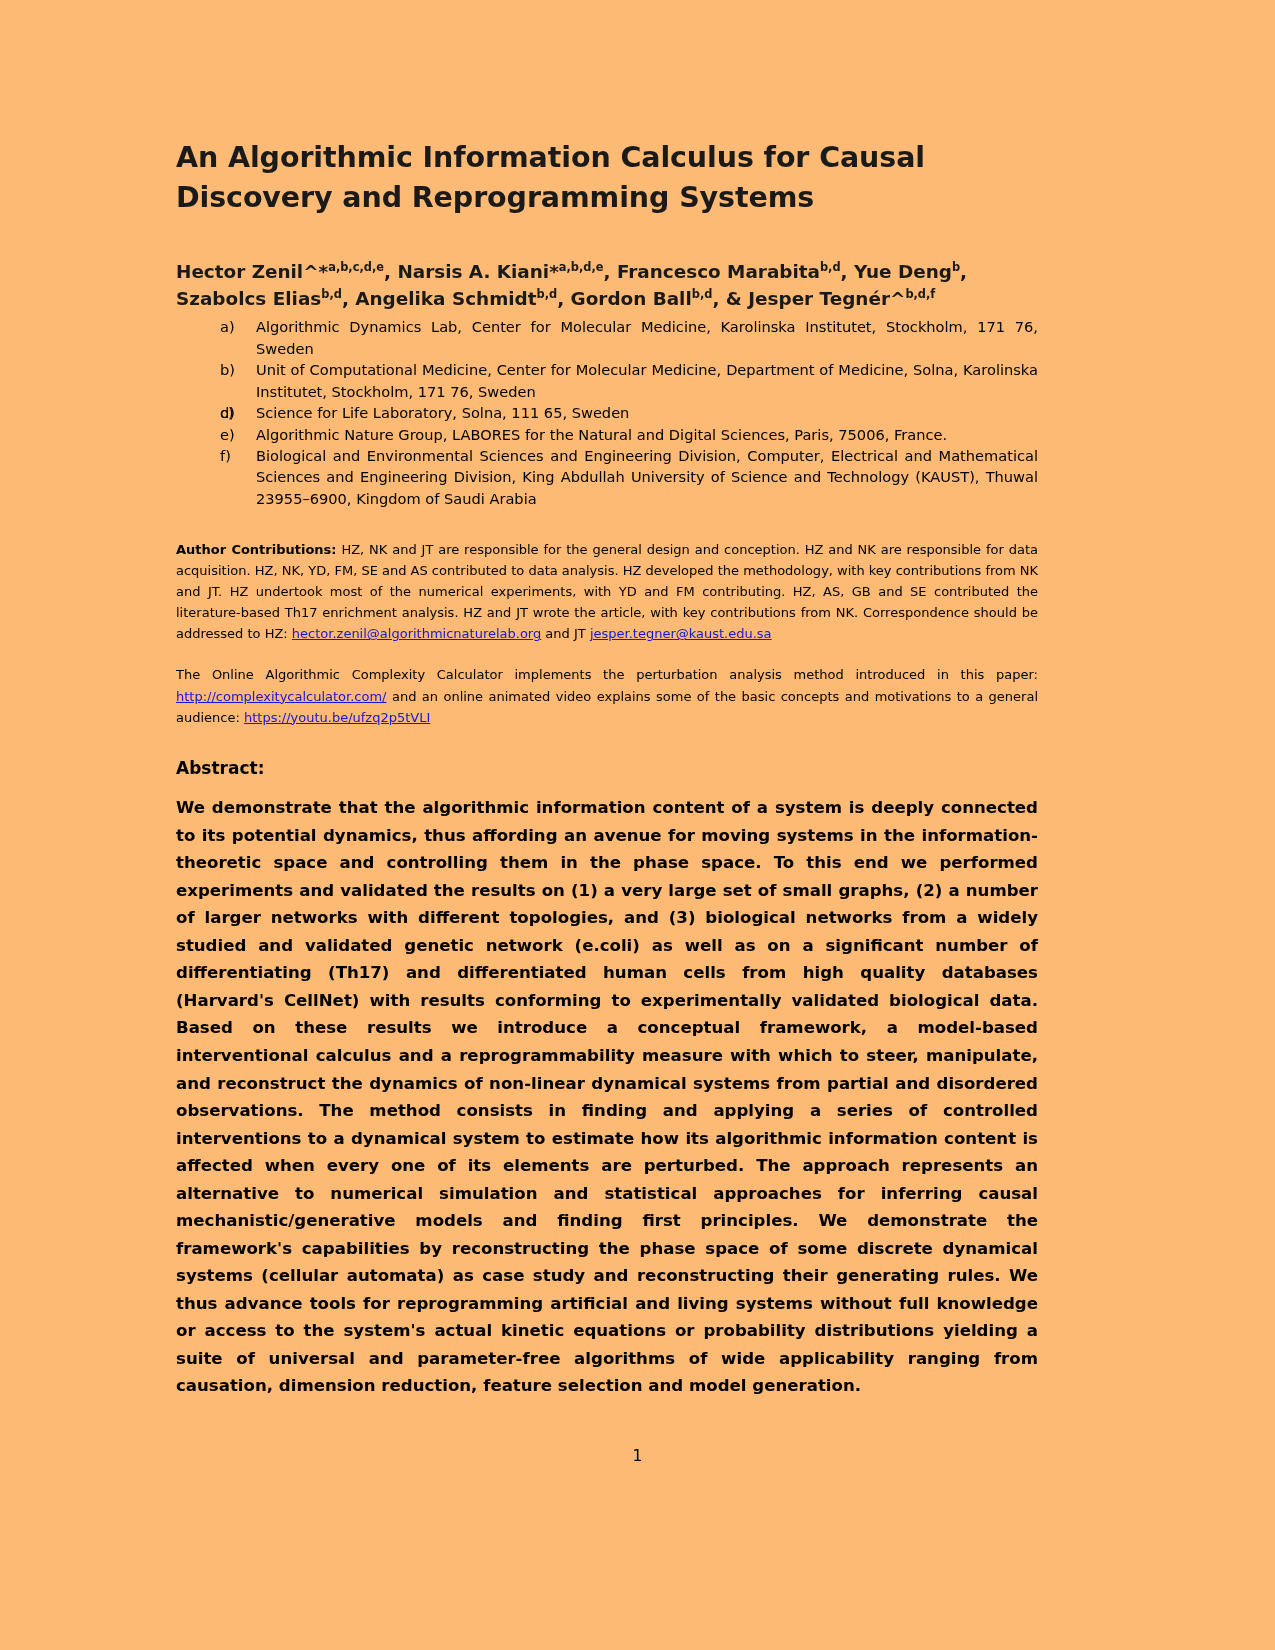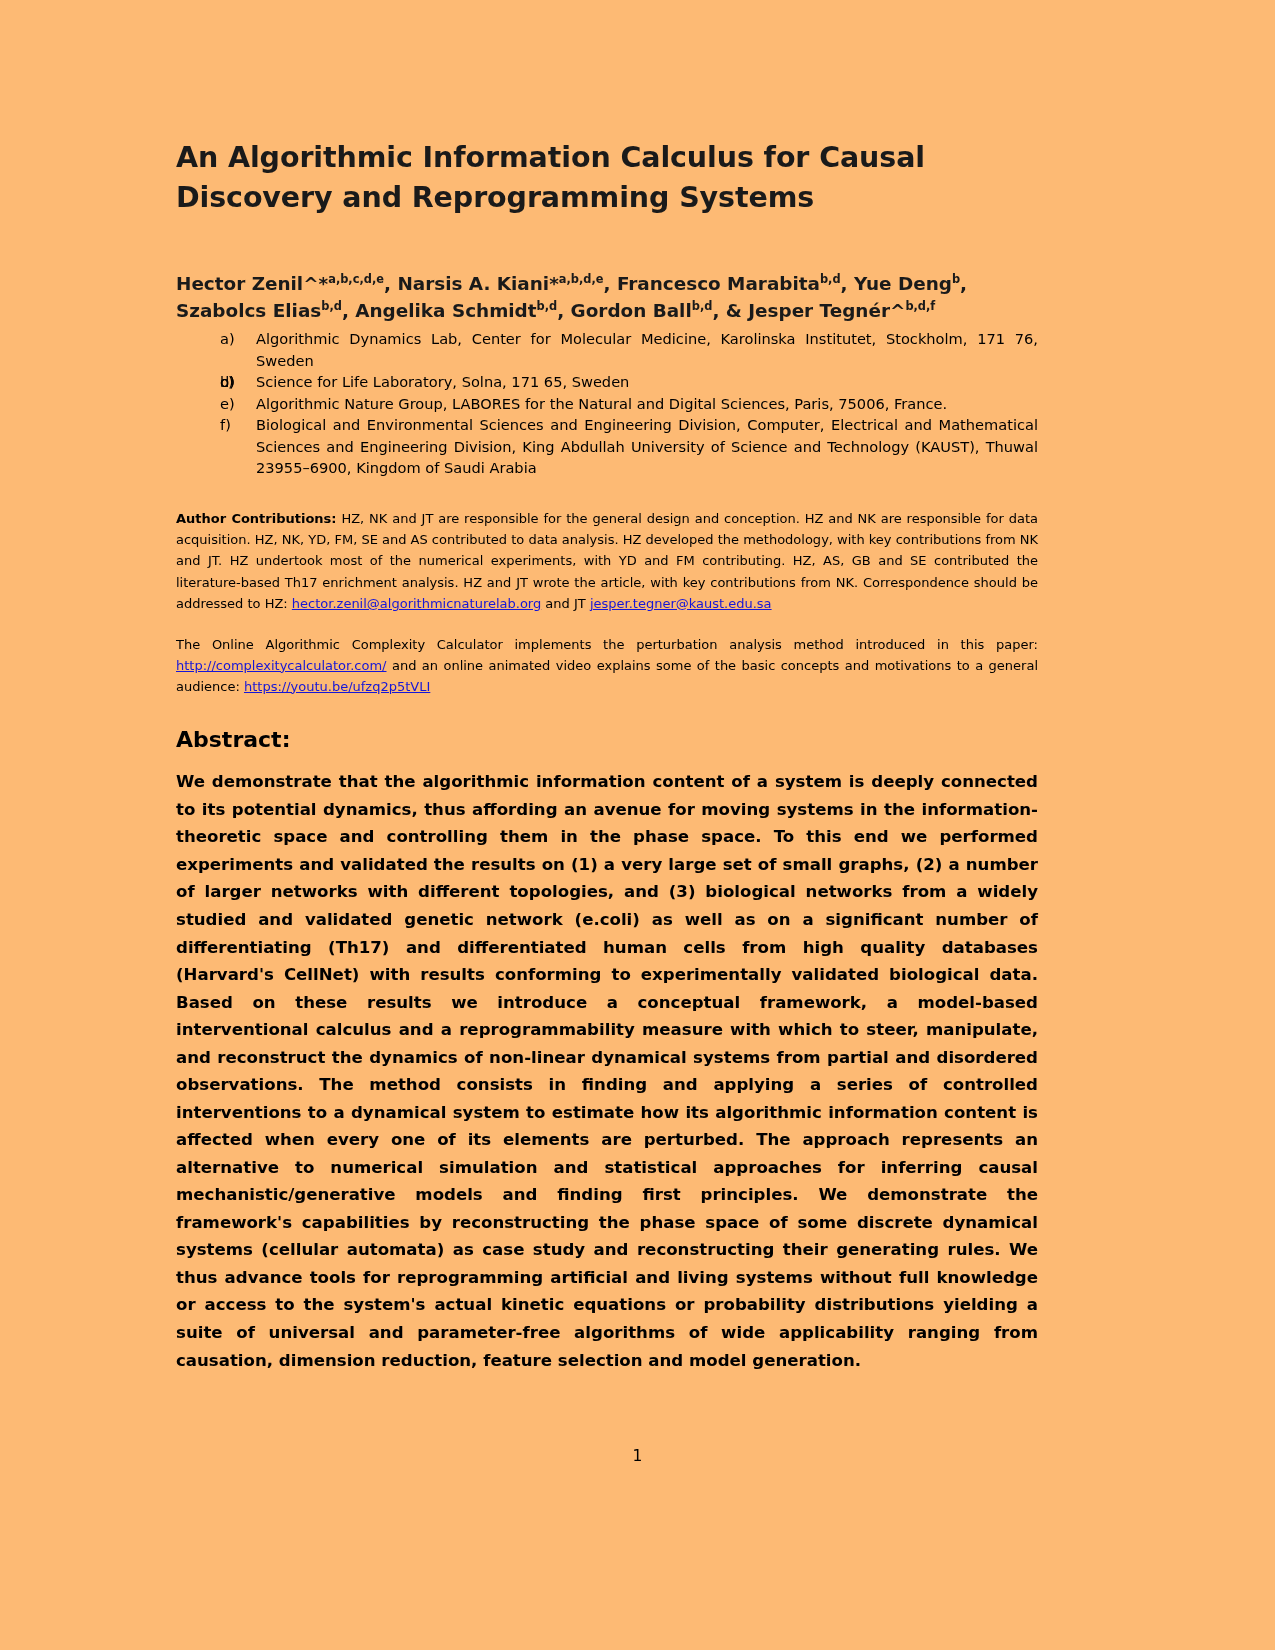--- a/index.html
+++ b/index.html
@@ -32,21 +32,21 @@
   .doc-title {
     font-size: 28.5px;
     font-weight: bold;
     line-height: 1.42;
     letter-spacing: -0.1px;
     margin: 0 0 0 0;
     color: #1a1a1a;
   }
 
   .authors {
-    margin-top: 52px;
+    margin-top: 40px;
     font-size: 18.4px;
     font-weight: bold;
     line-height: 1.45;
     color: #1a1a1a;
   }
   .authors sup {
     font-size: 0.62em;
     vertical-align: super;
     line-height: 0;
   }
@@ -88,21 +88,21 @@
   .para.tight { margin-top: 20px; }
 
   .para b { font-weight: bold; }
 
   a.link {
     color: #1616d8;
     text-decoration: underline;
   }
 
   .abstract-head {
-    font-size: 22px;
+    font-size: 17px;
     font-weight: bold;
     margin-top: 30px;
   }
 
   .abstract-body {
     font-size: 16.6px;
     font-weight: bold;
     line-height: 1.66;
     text-align: justify;
     text-align-last: left;
@@ -124,23 +124,23 @@
   <div class="content">
 
     <h1 class="doc-title">An Algorithmic Information Calculus for Causal Discovery and Reprogramming Systems</h1>
 
     <div class="authors">
       <span><span>Hector Zenil^*</span><sup>a,b,c,d,e</sup><span>, </span><span>Narsis A. Kiani*</span><sup>a,b,d,e</sup><span>, </span><span>Francesco Marabita</span><sup>b,d</sup><span>, </span><span>Yue Deng</span><sup>b</sup><span>, </span><span>Szabolcs Elias</span><sup>b,d</sup><span>, </span><span>Angelika Schmidt</span><sup>b,d</sup><span>, </span><span>Gordon Ball</span><sup>b,d</sup><span>, &amp; </span><span>Jesper Tegnér^</span><sup>b,d,f</sup></span>
     </div>
 
     <ol class="affils">
         <li><span class="marker">a)</span><span>Algorithmic Dynamics Lab, Center for Molecular Medicine, Karolinska Institutet, Stockholm, 171 76, Sweden</span></li>
-        <li><span class="marker">b)</span></li>
+        <li><span class="marker">b)</span><span>Unit of Computational Medicine, Center for Molecular Medicine, Department of Medicine, Solna, Karolinska Institutet, Stockholm, 171 76, Sweden</span></li>
         <li><span class="marker">c)</span></li>
-        <li><span class="marker">d)</span><span>Science for Life Laboratory, Solna, 171 65, Sweden</span></li>
+        <li><span class="marker">d)</span><span>Science for Life Laboratory, Solna, 111 65, Sweden</span></li>
         <li><span class="marker">e)</span><span>Algorithmic Nature Group, LABORES for the Natural and Digital Sciences, Paris, 75006, France.</span></li>
         <li><span class="marker">f)</span><span>Biological and Environmental Sciences and Engineering Division, Computer, Electrical and Mathematical Sciences and Engineering Division, King Abdullah University of Science and Technology (KAUST), Thuwal 23955–6900, Kingdom of Saudi Arabia</span></li>
       </ol>
 
 
     <p class="para">
       <b>Author Contributions:</b><span> HZ, NK and JT are responsible for the general design and conception. HZ and NK are responsible for data acquisition. HZ, NK, YD, FM, SE and AS contributed to data analysis. HZ developed the methodology, with key contributions from NK and JT. HZ undertook most of the numerical experiments, with YD and FM contributing. HZ, AS, GB and SE contributed the literature-based Th17 enrichment analysis. HZ and JT wrote the article, with key contributions from NK. Correspondence should be addressed to HZ: </span><a class="link" href="#">hector.zenil@algorithmicnaturelab.org</a><span> and JT </span><a class="link" href="#">jesper.tegner@kaust.edu.sa</a>
     </p>
 
     <p class="para tight">

